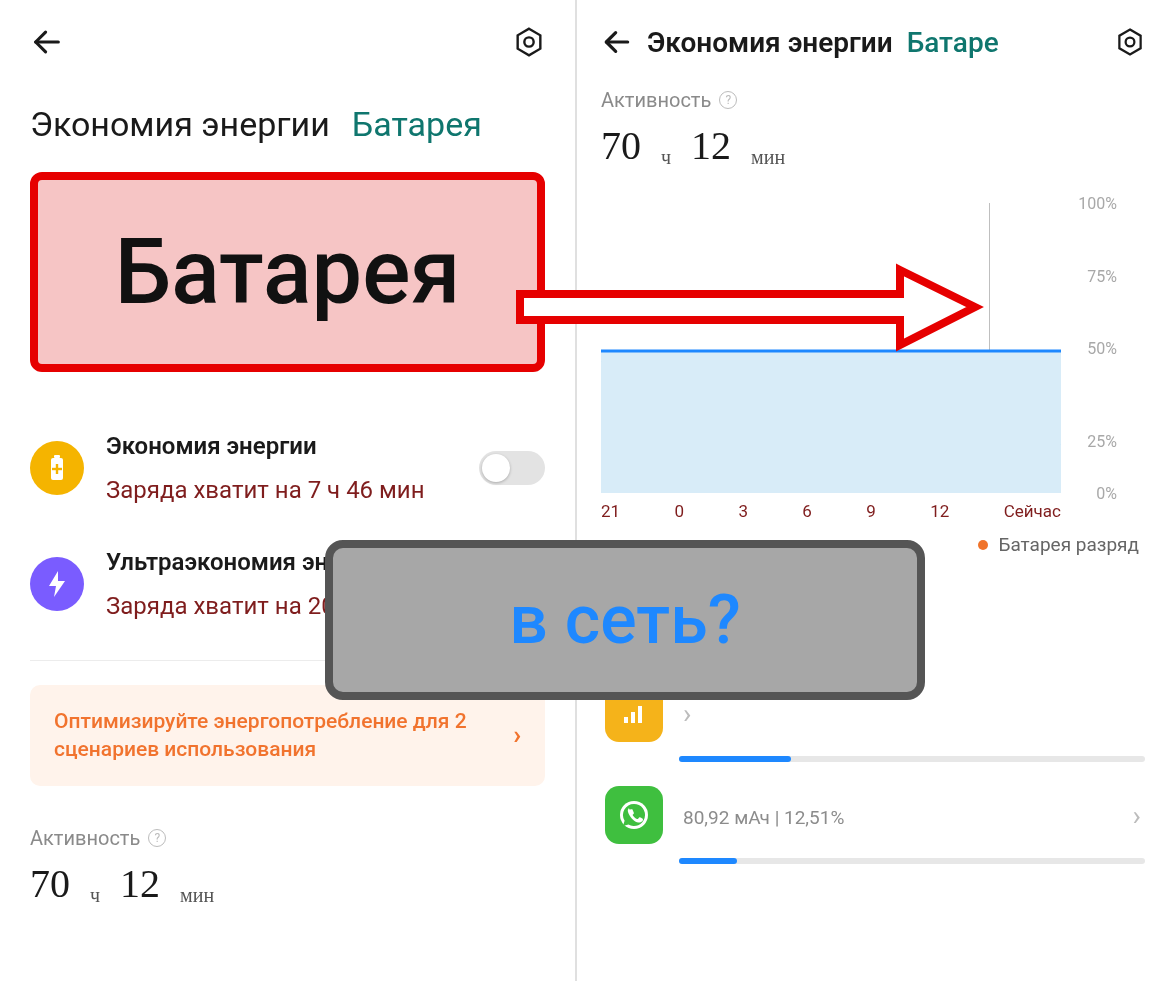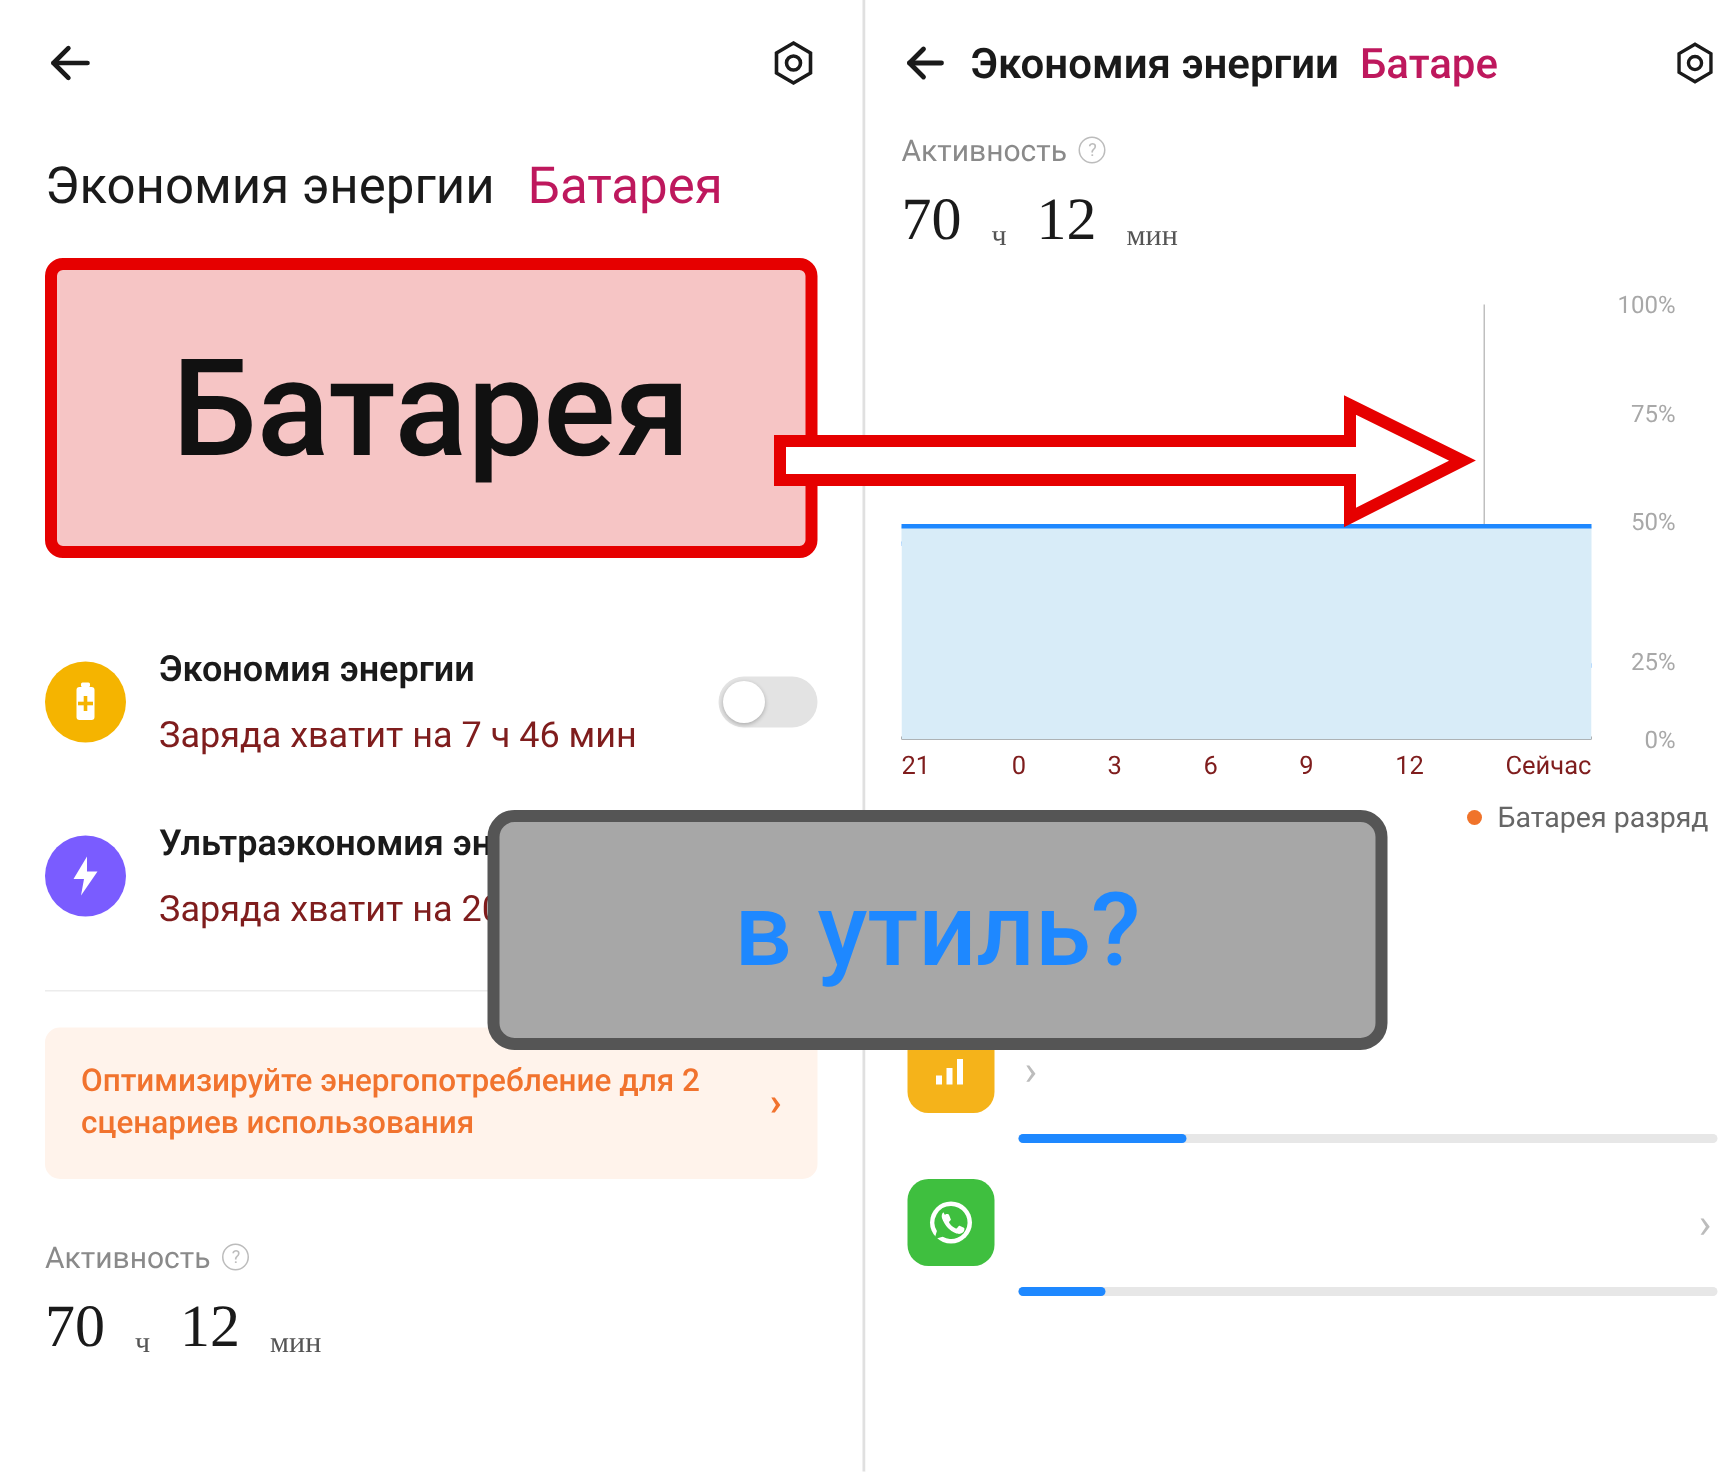--- a/index.html
+++ b/index.html
@@ -22,21 +22,21 @@
   .pane.right { width: 580px; padding: 18px 12px 0 24px; }
 
   .topbar { display: flex; align-items: center; justify-content: space-between; height: 48px; }
   .topbar.right-bar { gap: 14px; justify-content: flex-start; }
 
   .back-arrow svg, .gear svg { display: block; }
   .gear { margin-left: auto; }
 
   .tabs { margin-top: 38px; display: flex; gap: 22px; font-size: 34px; font-weight: 400; }
   .tab-active { color: #1a1a1a; }
-  .tab-inactive { color: #be185d; }
+  .tab-inactive { color: #0f766e; }
 
   .hero {
     margin-top: 28px;
     border: 8px solid #e60000;
     border-radius: 12px;
     background: #f6c5c5;
     height: 200px;
     display: flex;
     align-items: center;
     justify-content: center;
@@ -302,20 +302,21 @@
 
       <div class="app-row">
         <div class="app-icon wa">
           <svg width="34" height="34" viewBox="0 0 34 34">
               <circle cx="17" cy="17" r="14" fill="#fff"></circle>
               <path d="M17 6a11 11 0 0 0-9.4 16.7L6 28l5.5-1.5A11 11 0 1 0 17 6z" fill="#3fbf3f"></path>
               <path d="M13 12c.3-.7.7-.7 1-.7l.8 0c.3 0 .6 0 .9.7.3.7 1 2.5 1.1 2.7.1.2.2.4 0 .7-.7 1.1-1.5 1-.9 2 .6 1 2 2.6 4 3.5.5.2.8.2 1 0 .3-.3 1-1.2 1.3-1.5.3-.3.5-.2.8-.1.3.1 2 1 2.3 1.1.3.2.6.3.6.5.1.3.1 1.3-.4 2.1-.5.8-2.3 1.6-3.2 1.6-1 0-3.3-.4-6-2.7-2.7-2.3-4-5-4.2-5.4-.2-.4-1.3-2.3-1.3-3.7 0-1.4.8-2.3 1.1-2.6z" fill="#fff"></path>
             </svg>
         </div>
         <div class="app-text">
+          <div class="app-sub">80,92 мАч | 12,51%</div>
         </div>
         <div class="chev-right">›</div>
       </div>
       <div class="bar">
           <div class="fill" id="bar1" style="width: 12.51%;"></div>
         </div>
     </div>
 
   </div>
 </div>
@@ -323,14 +324,14 @@
 <svg class="arrow-svg" style="left:510px;top:250px" width="480" height="120">
   <defs></defs>
   <g fill="#e60000" stroke="#e60000">
     <rect x="10" y="44" width="380" height="26" fill="#fff" stroke="#e60000" stroke-width="8"></rect>
     <polygon points="390,20 465,57 390,95 390,70 390,44" fill="#fff" stroke="#e60000" stroke-width="8" stroke-linejoin="miter"></polygon>
     <rect x="380" y="48" width="16" height="18" fill="#fff" stroke="none"></rect>
   </g>
 </svg>
 
 <div class="callout" style="left:325px;top:540px;width:600px;height:160px">
-  <span>в утиль?</span>
+  <span>в сеть?</span>
 </div>
 
 </body></html>

